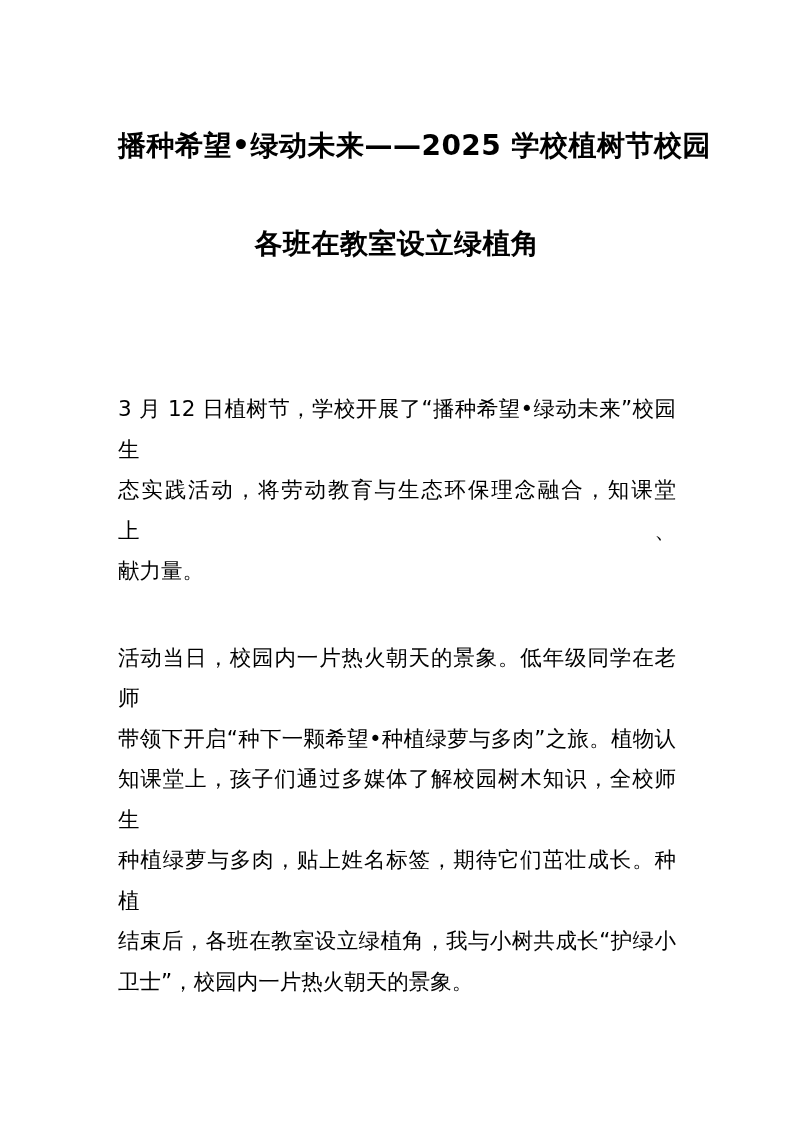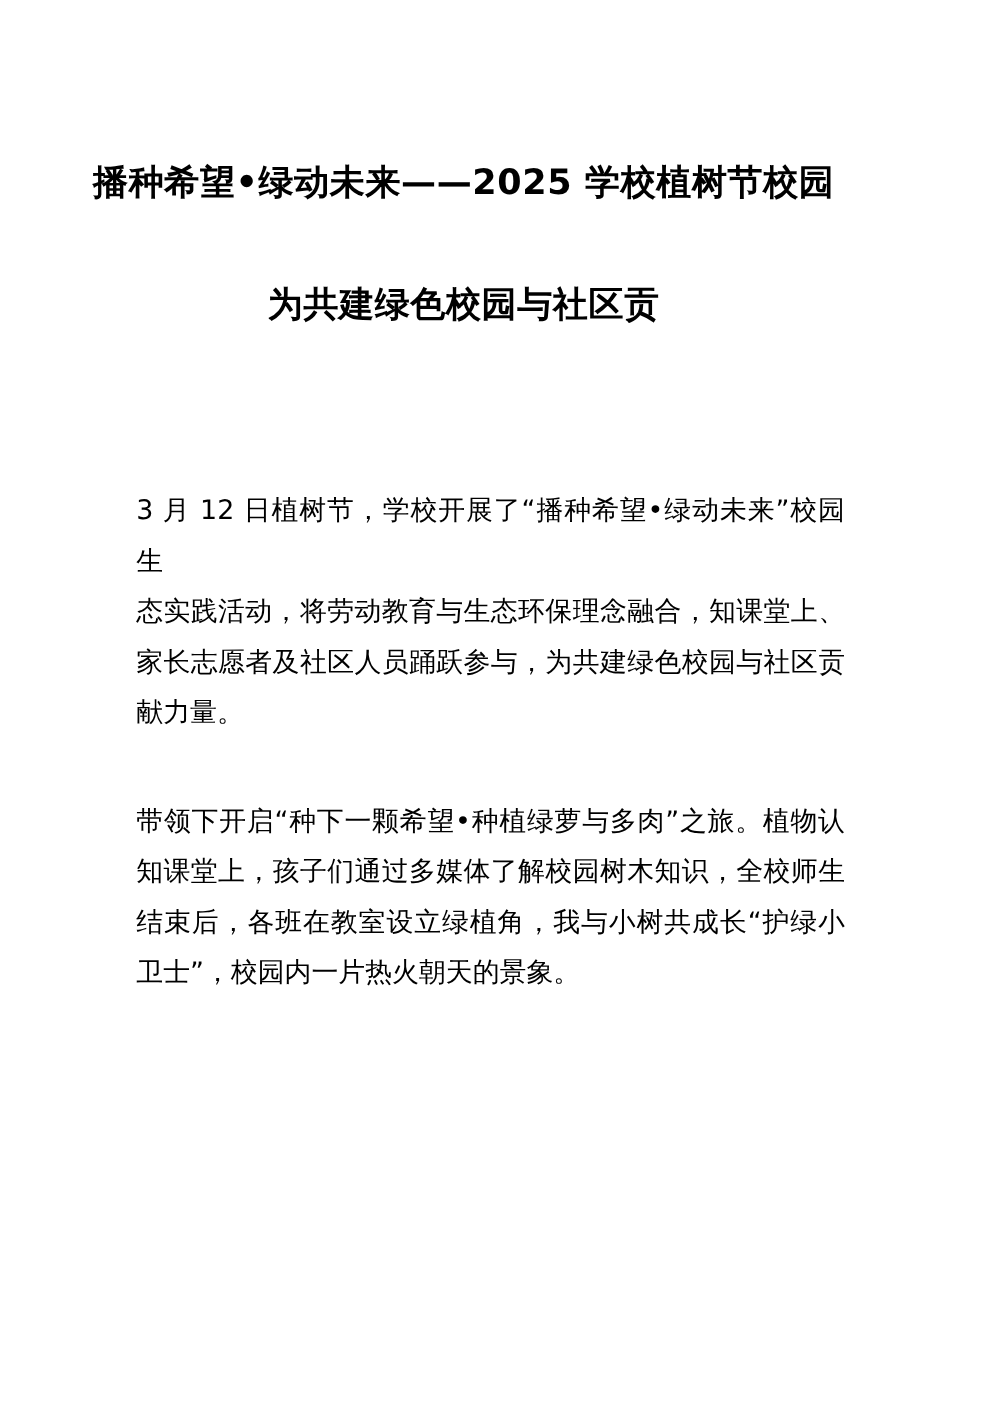--- a/index.html
+++ b/index.html
@@ -5,40 +5,39 @@
   html, body {
     margin: 0;
     padding: 0;
     background: #ffffff;
   }
   .page {
     position: relative;
     width: 793px;
     height: 1122px;
     box-sizing: border-box;
-    padding: 0 117px 0 66px;
+    padding: 0 117px 0 118px;
     background: #ffffff;
     overflow: hidden;
     font-family: "DejaVu Sans", "Liberation Sans", sans-serif;
     color: #000000;
   }
   .doc-title {
     margin: 97px 0 0 0;
     font-size: 28px;
     font-weight: 700;
     line-height: 98px;
     text-align: center;
     letter-spacing: 0.5px;
   }
   .title-line {
     white-space: nowrap;
   }
   .doc-body {
     margin-top: 96px;
-    margin-left: 43px;
   }
   .paragraph {
     margin: 0 0 46px 0;
     font-size: 21.5px;
     line-height: 40.5px;
     font-weight: 400;
   }
   .line {
     text-align: justify;
     text-align-last: justify;
@@ -47,34 +46,35 @@
     text-align-last: left;
   }
 </style>
 </head>
 <body>
 
 <div class="page">
 
   <div class="doc-title">
     <div class="title-line">播种希望•绿动未来——2025 学校植树节校园</div>
-    <div class="title-line">为共建绿色校园与社区贡</div>
+    <div class="title-line">各班在教室设立绿植角</div>
   </div>
 
   <div class="doc-body">
 
     <div class="paragraph">
       <div class="line">3 月 12 日植树节，学校开展了“播种希望•绿动未来”校园生</div>
       <div class="line">态实践活动，将劳动教育与生态环保理念融合，知课堂上、</div>
-      <div class="line">家长志愿者及社区人员踊跃参与，为共建绿色校园与社区贡</div>
       <div class="line flush">献力量。</div>
     </div>
 
     <div class="paragraph">
+      <div class="line">活动当日，校园内一片热火朝天的景象。低年级同学在老师</div>
       <div class="line">带领下开启“种下一颗希望•种植绿萝与多肉”之旅。植物认</div>
       <div class="line">知课堂上，孩子们通过多媒体了解校园树木知识，全校师生</div>
+      <div class="line">种植绿萝与多肉，贴上姓名标签，期待它们茁壮成长。种植</div>
       <div class="line">结束后，各班在教室设立绿植角，我与小树共成长“护绿小</div>
       <div class="line flush">卫士”，校园内一片热火朝天的景象。</div>
     </div>
 
   </div>
 
 </div>
 
 </body></html>

